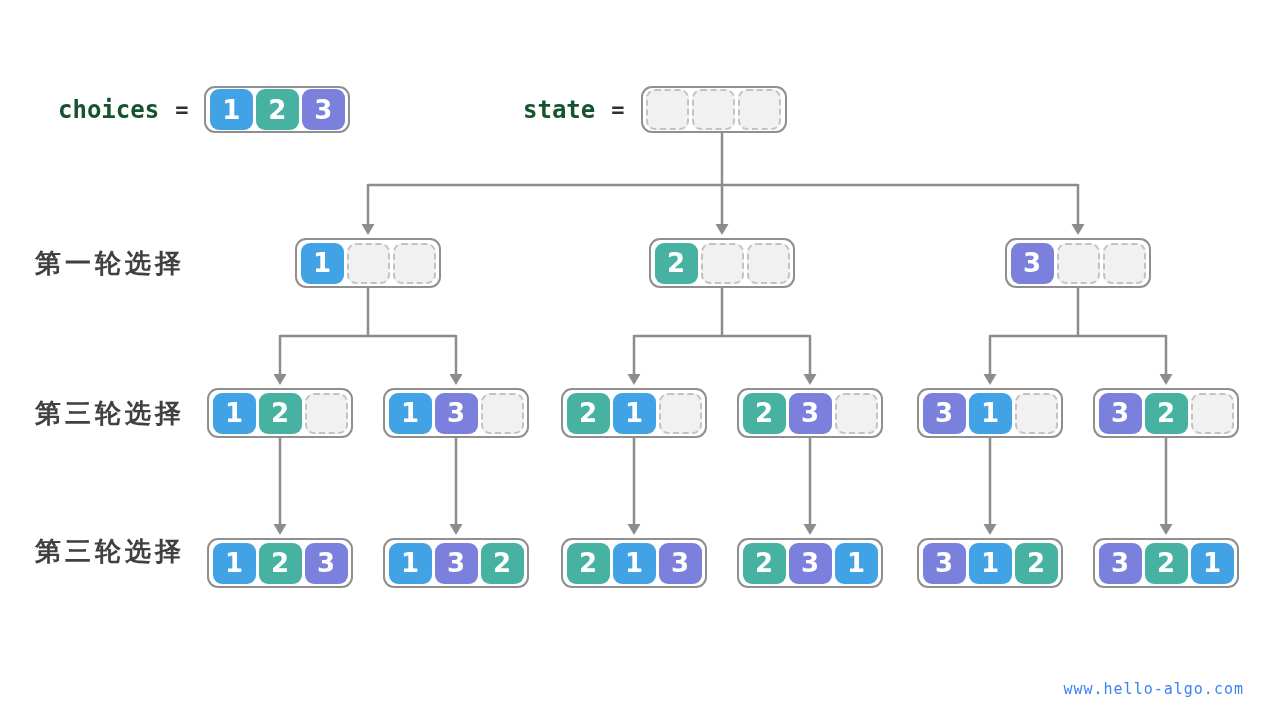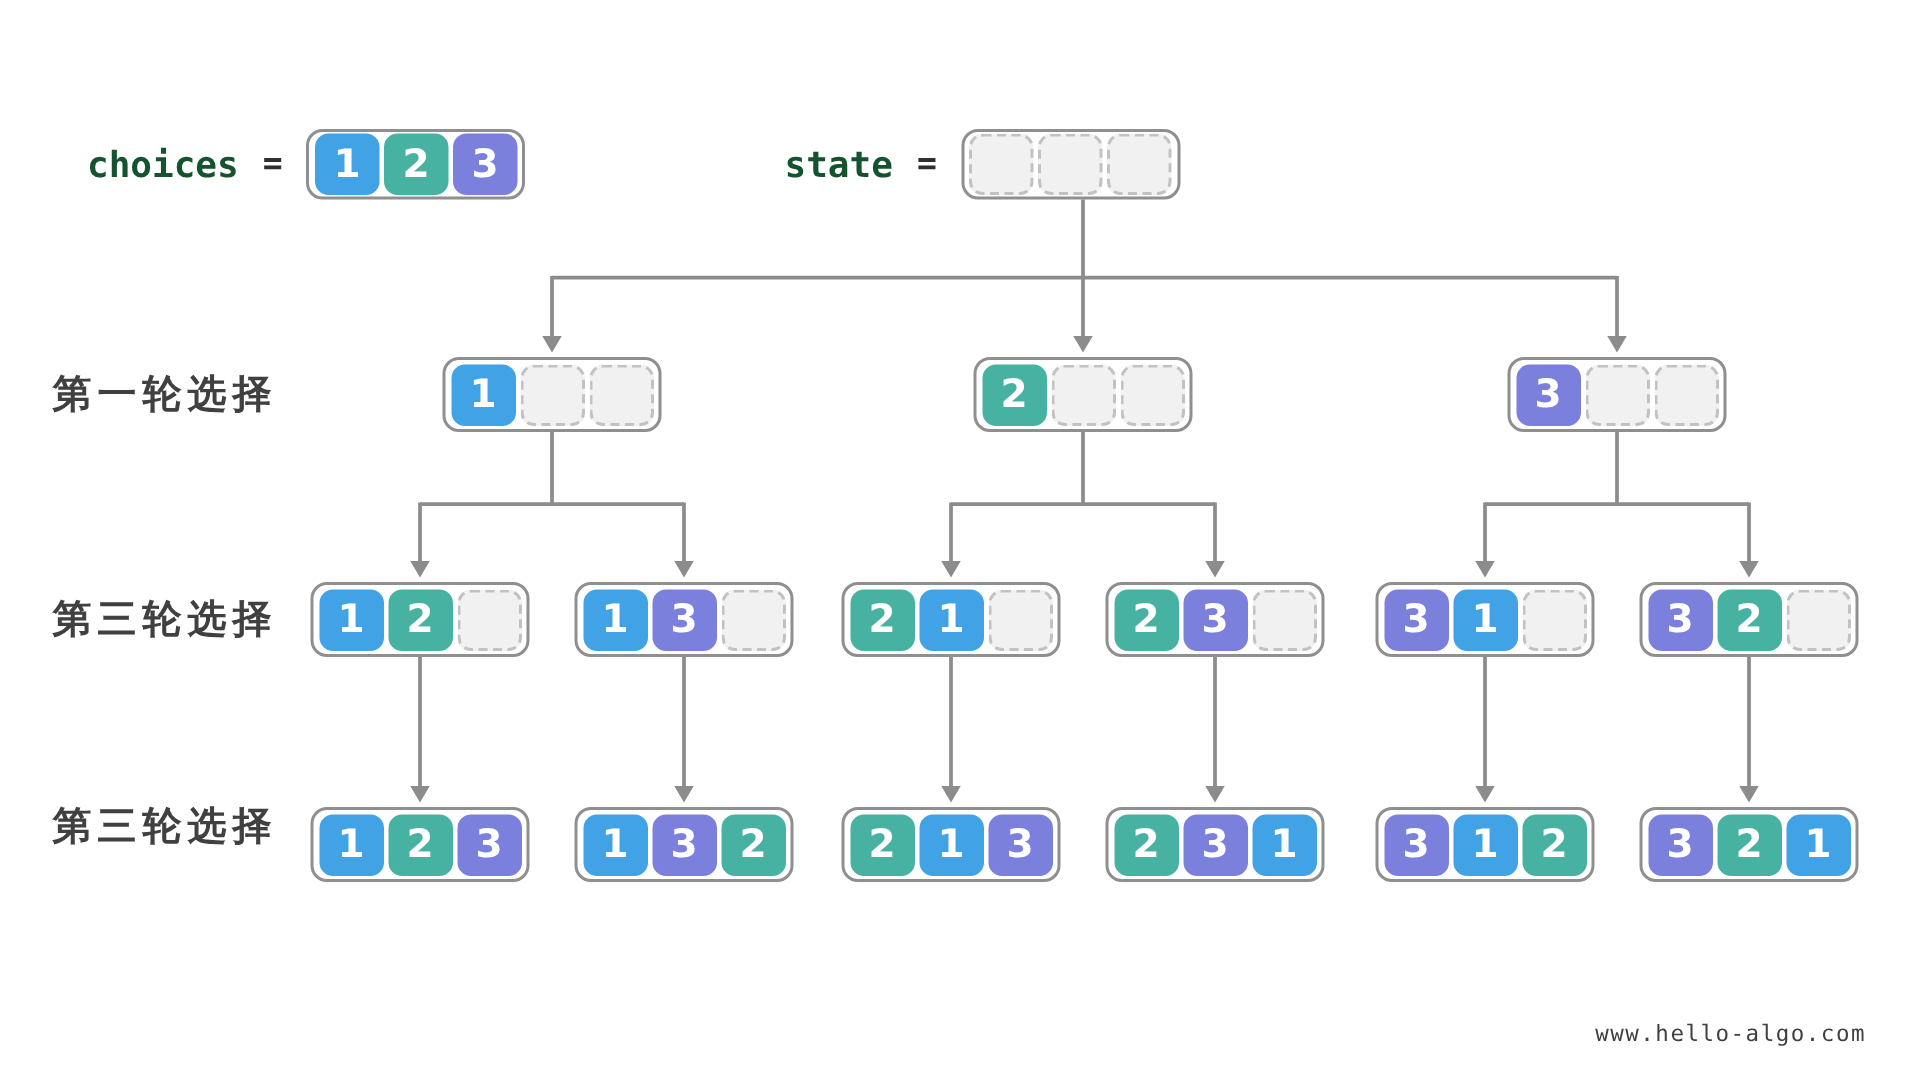--- a/index.html
+++ b/index.html
@@ -29,21 +29,21 @@
     font-family:"DejaVu Sans Mono","Liberation Mono",monospace;
     font-weight:700;font-size:22px;color:#2F2F2F;
   }
   .row-label{
     position:absolute;left:35px;font-size:26px;font-weight:600;color:#404040;
     letter-spacing:4px;line-height:31px;white-space:nowrap;
   }
   .watermark{
     position:absolute;right:36px;bottom:22px;
     font-family:"DejaVu Sans Mono","Liberation Mono",monospace;
-    font-size:15px;color:#404040;letter-spacing:1px;
+    font-size:15px;color:#3b82f6;letter-spacing:1px;
   }
 </style>
 </head>
 <body>
 
 <div class="canvas">
 
   <svg class="connectors" width="1280" height="720" viewBox="0 0 1280 720">
       <line x1="722" y1="133" x2="722" y2="185" stroke="#8C8C8C" stroke-width="2.5"></line>
       <line x1="368" y1="185" x2="1078" y2="185" stroke="#8C8C8C" stroke-width="2.5"></line>

